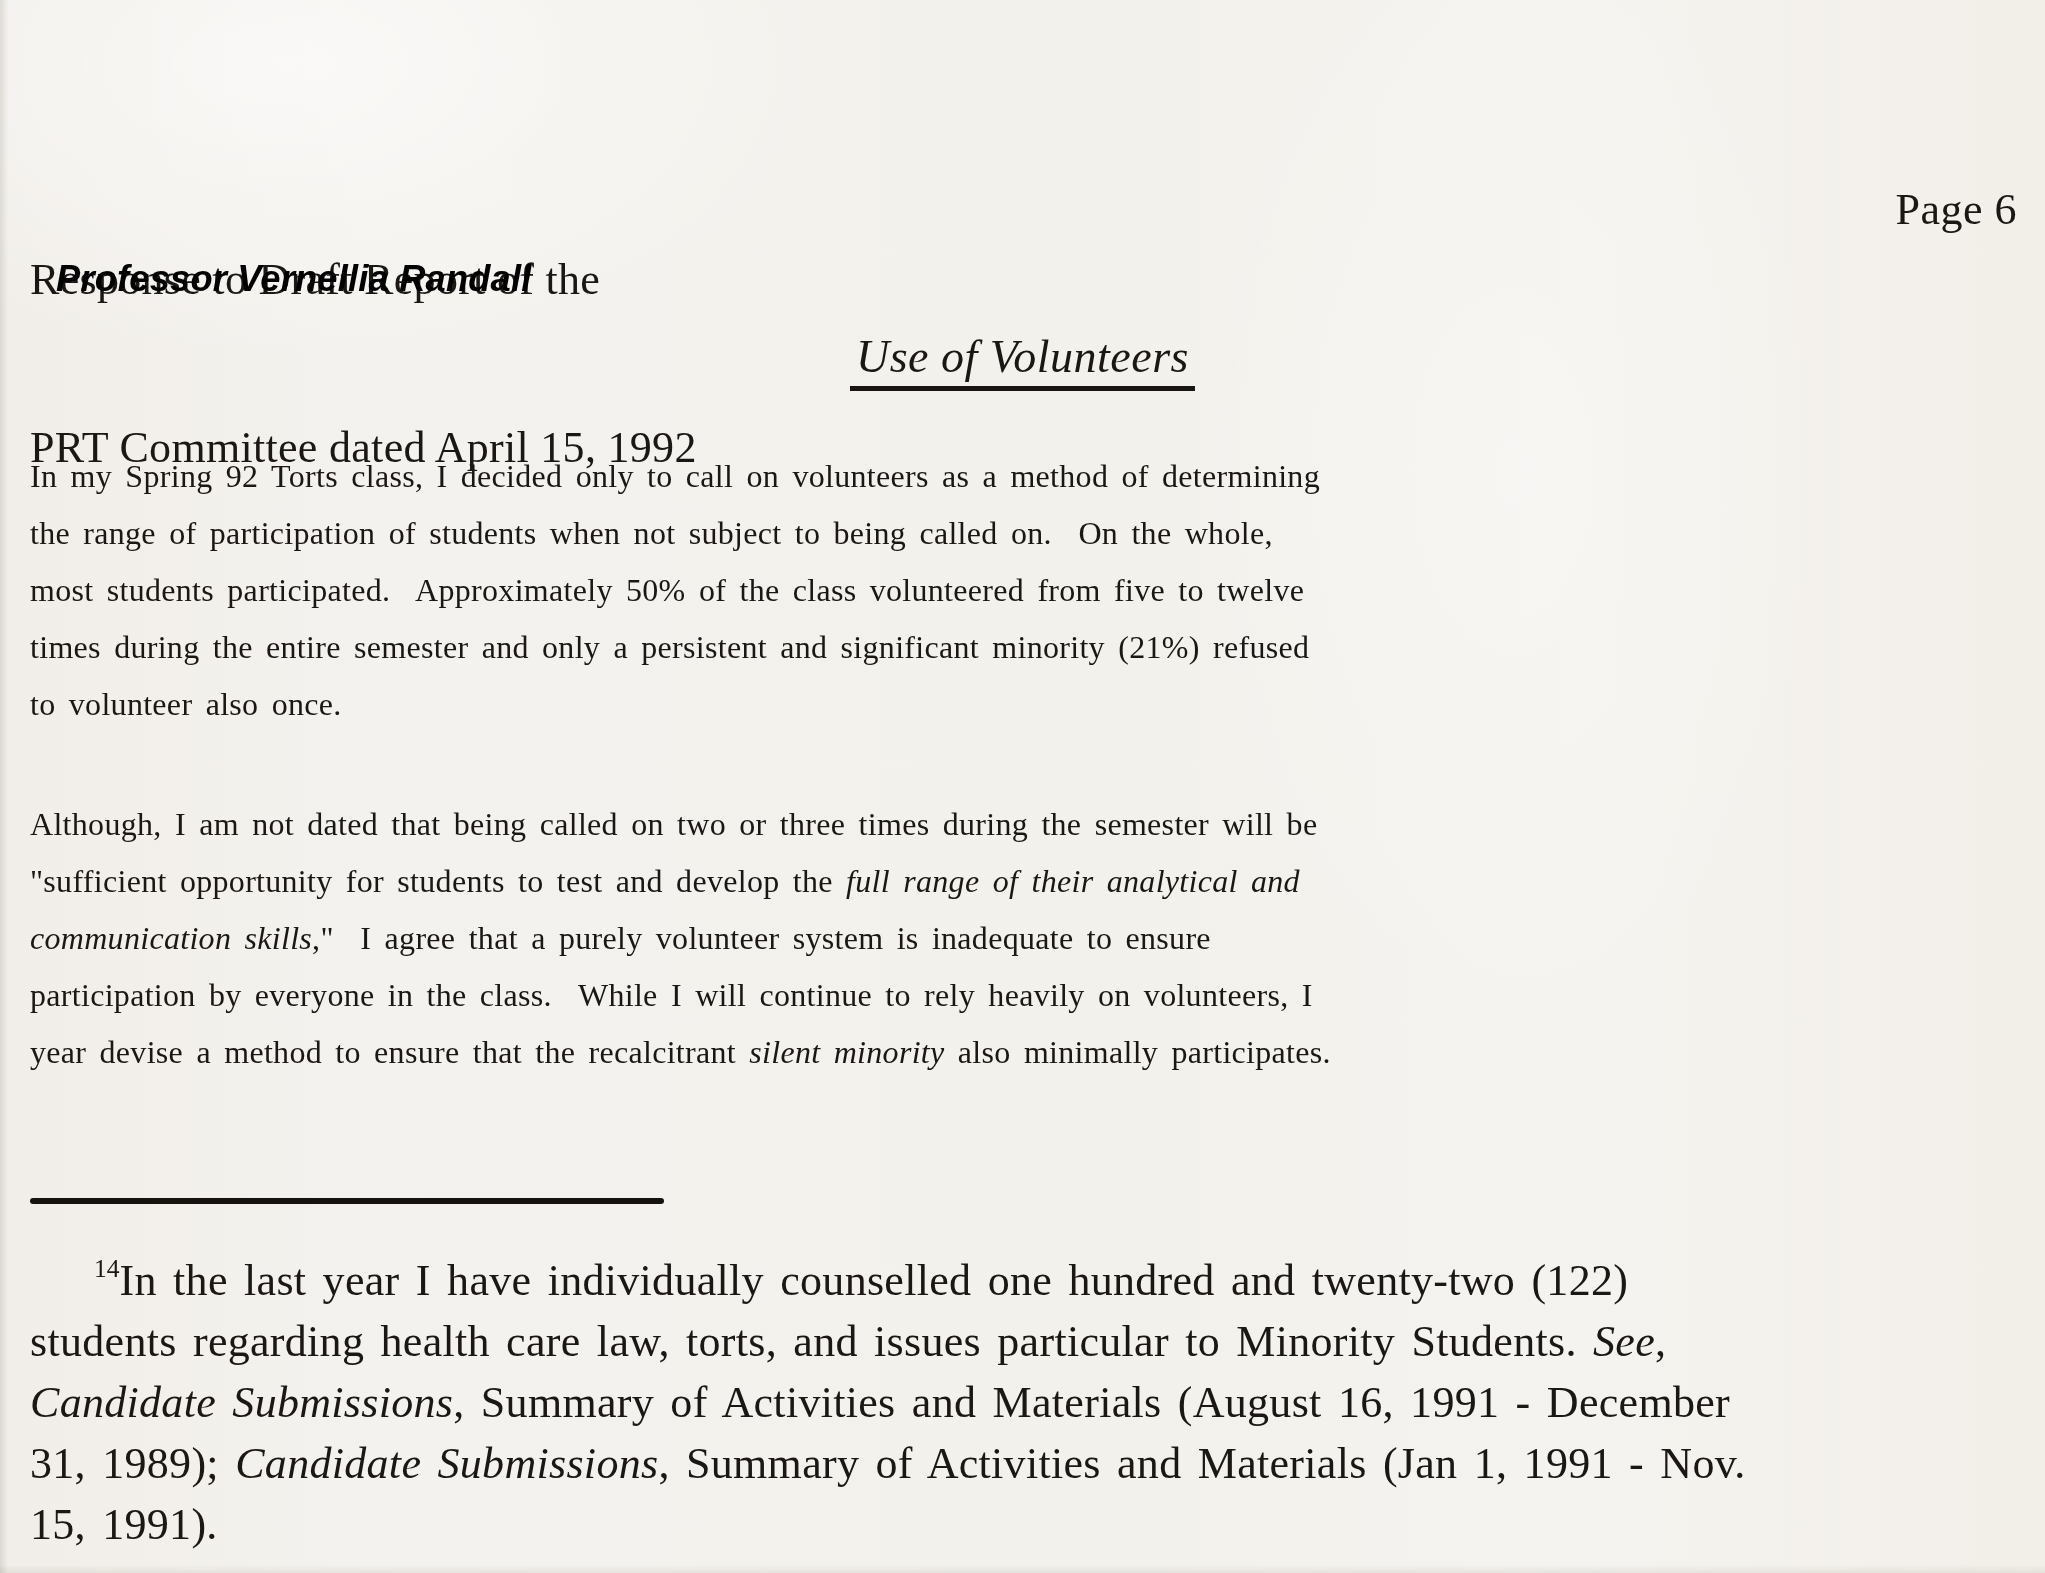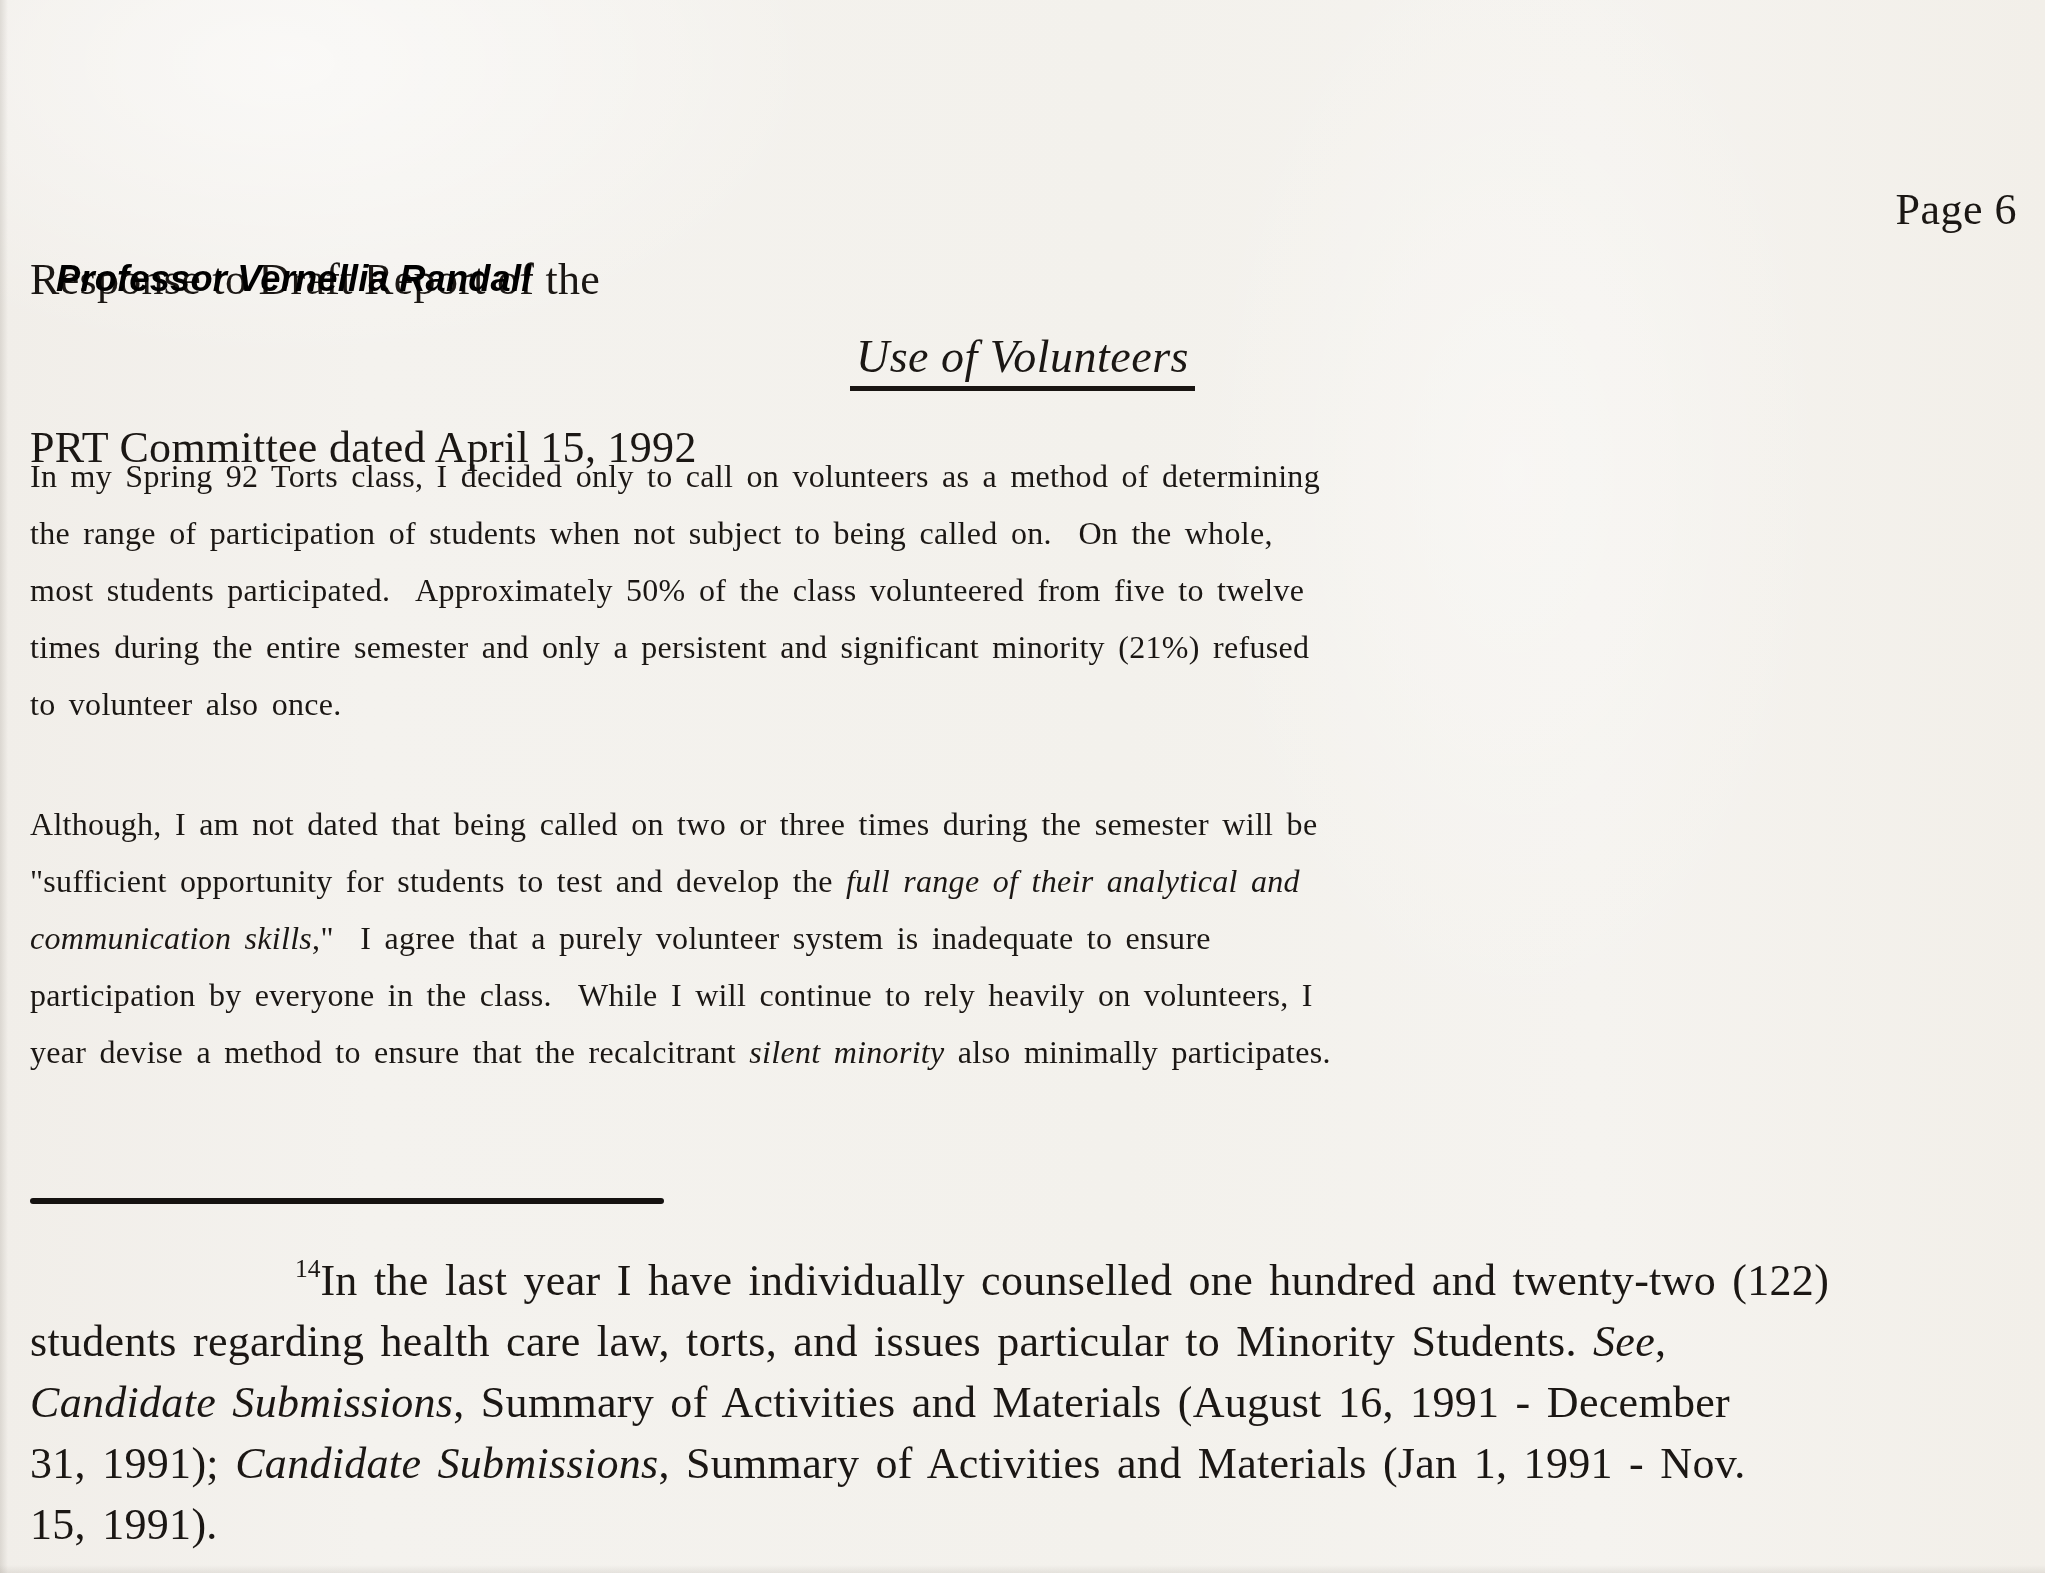--- a/index.html
+++ b/index.html
@@ -99,21 +99,21 @@
   .footnote {
     position: absolute;
     top: 1238px;
     left: 30px;
     width: 2000px;
     font-size: 44px;
     line-height: 61px;
     letter-spacing: 0.3px;
     word-spacing: 5px;
   }
-  .footnote .line:first-child { text-indent: 64px; text-align: center; }
+  .footnote .line:first-child { text-indent: 64px; }
   
   .edge-shade-left {
     position: absolute; left: 0; top: 0; bottom: 0; width: 8px;
     background: linear-gradient(90deg, rgba(120,112,100,0.18), rgba(120,112,100,0));
   }
   .edge-shade-bottom {
     position: absolute; left: 0; right: 0; bottom: 0; height: 8px;
     background: linear-gradient(0deg, rgba(120,112,100,0.12), rgba(120,112,100,0));
   }
 </style>
@@ -151,19 +151,19 @@
         <div class="line"><span>year devise a method to ensure that the recalcitrant </span><span class="seg-i">silent minority</span><span> also minimally participates.</span></div>
       </div>
     </div>
 
   <div class="footnote-rule"></div>
 
   <div class="footnote" id="footnote-block">
       <div class="line"><span class="seg-sup">14</span><span>In the last year I have individually counselled one hundred and twenty-two (122)</span></div>
       <div class="line"><span>students regarding health care law, torts, and issues particular to Minority Students. </span><span class="seg-i">See</span><span>,</span></div>
       <div class="line"><span class="seg-i">Candidate Submissions</span><span>, Summary of Activities and Materials (August 16, 1991 - December</span></div>
-      <div class="line"><span>31, 1991); </span><span class="seg-i">Candidate Submissions</span><span>, Summary of Activities and Materials (Jan 1, 1991 - Nov.</span></div>
+      <div class="line"><span>31, 1989); </span><span class="seg-i">Candidate Submissions</span><span>, Summary of Activities and Materials (Jan 1, 1991 - Nov.</span></div>
       <div class="line"><span>15, 1991).</span></div>
     </div>
 
   <div class="edge-shade-left"></div>
   <div class="edge-shade-bottom"></div>
 </div>
 
 </body></html>

